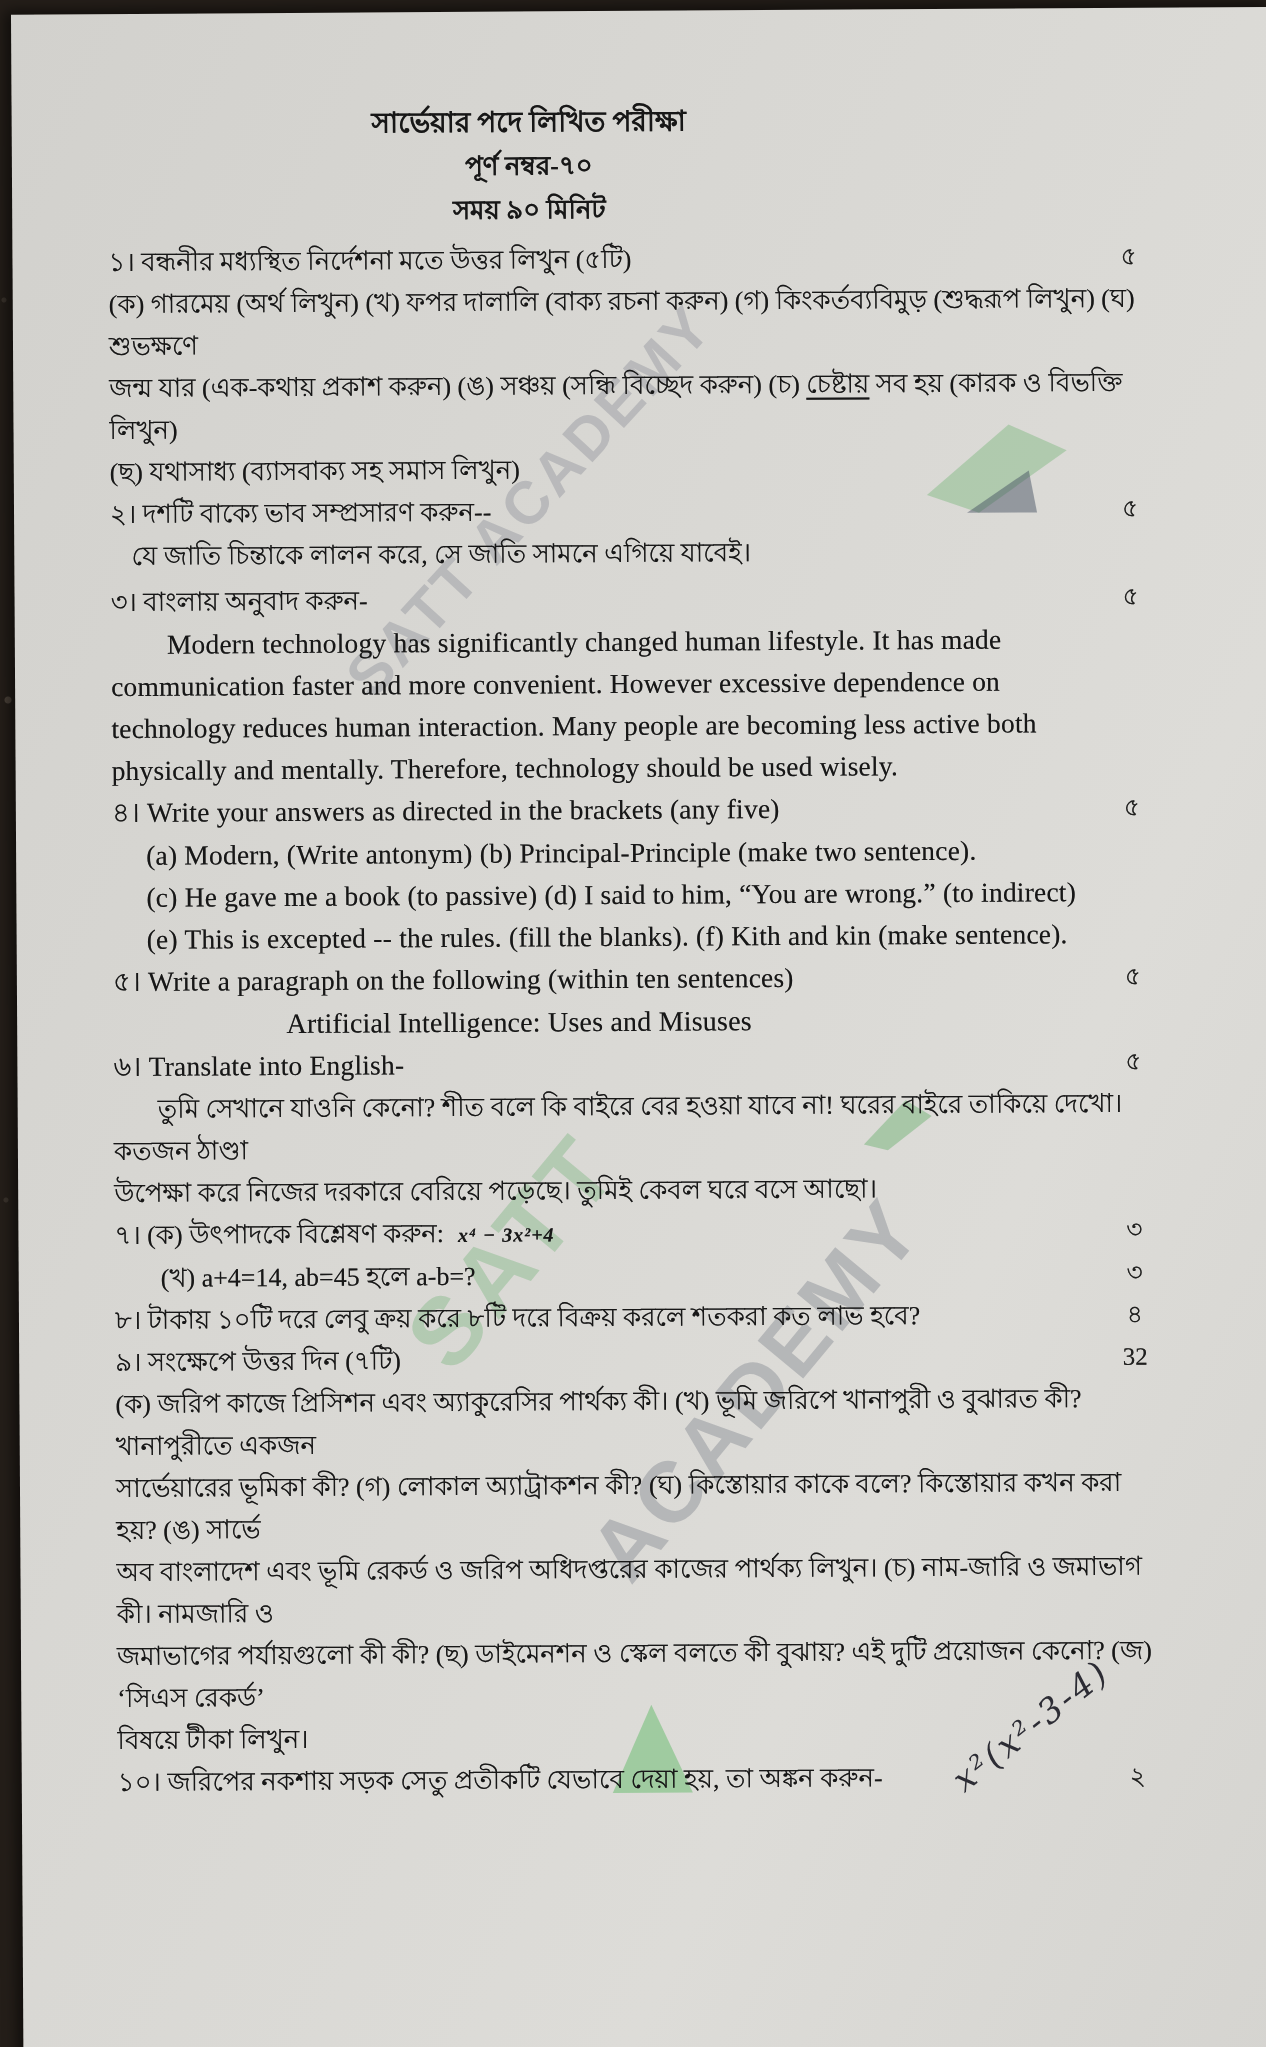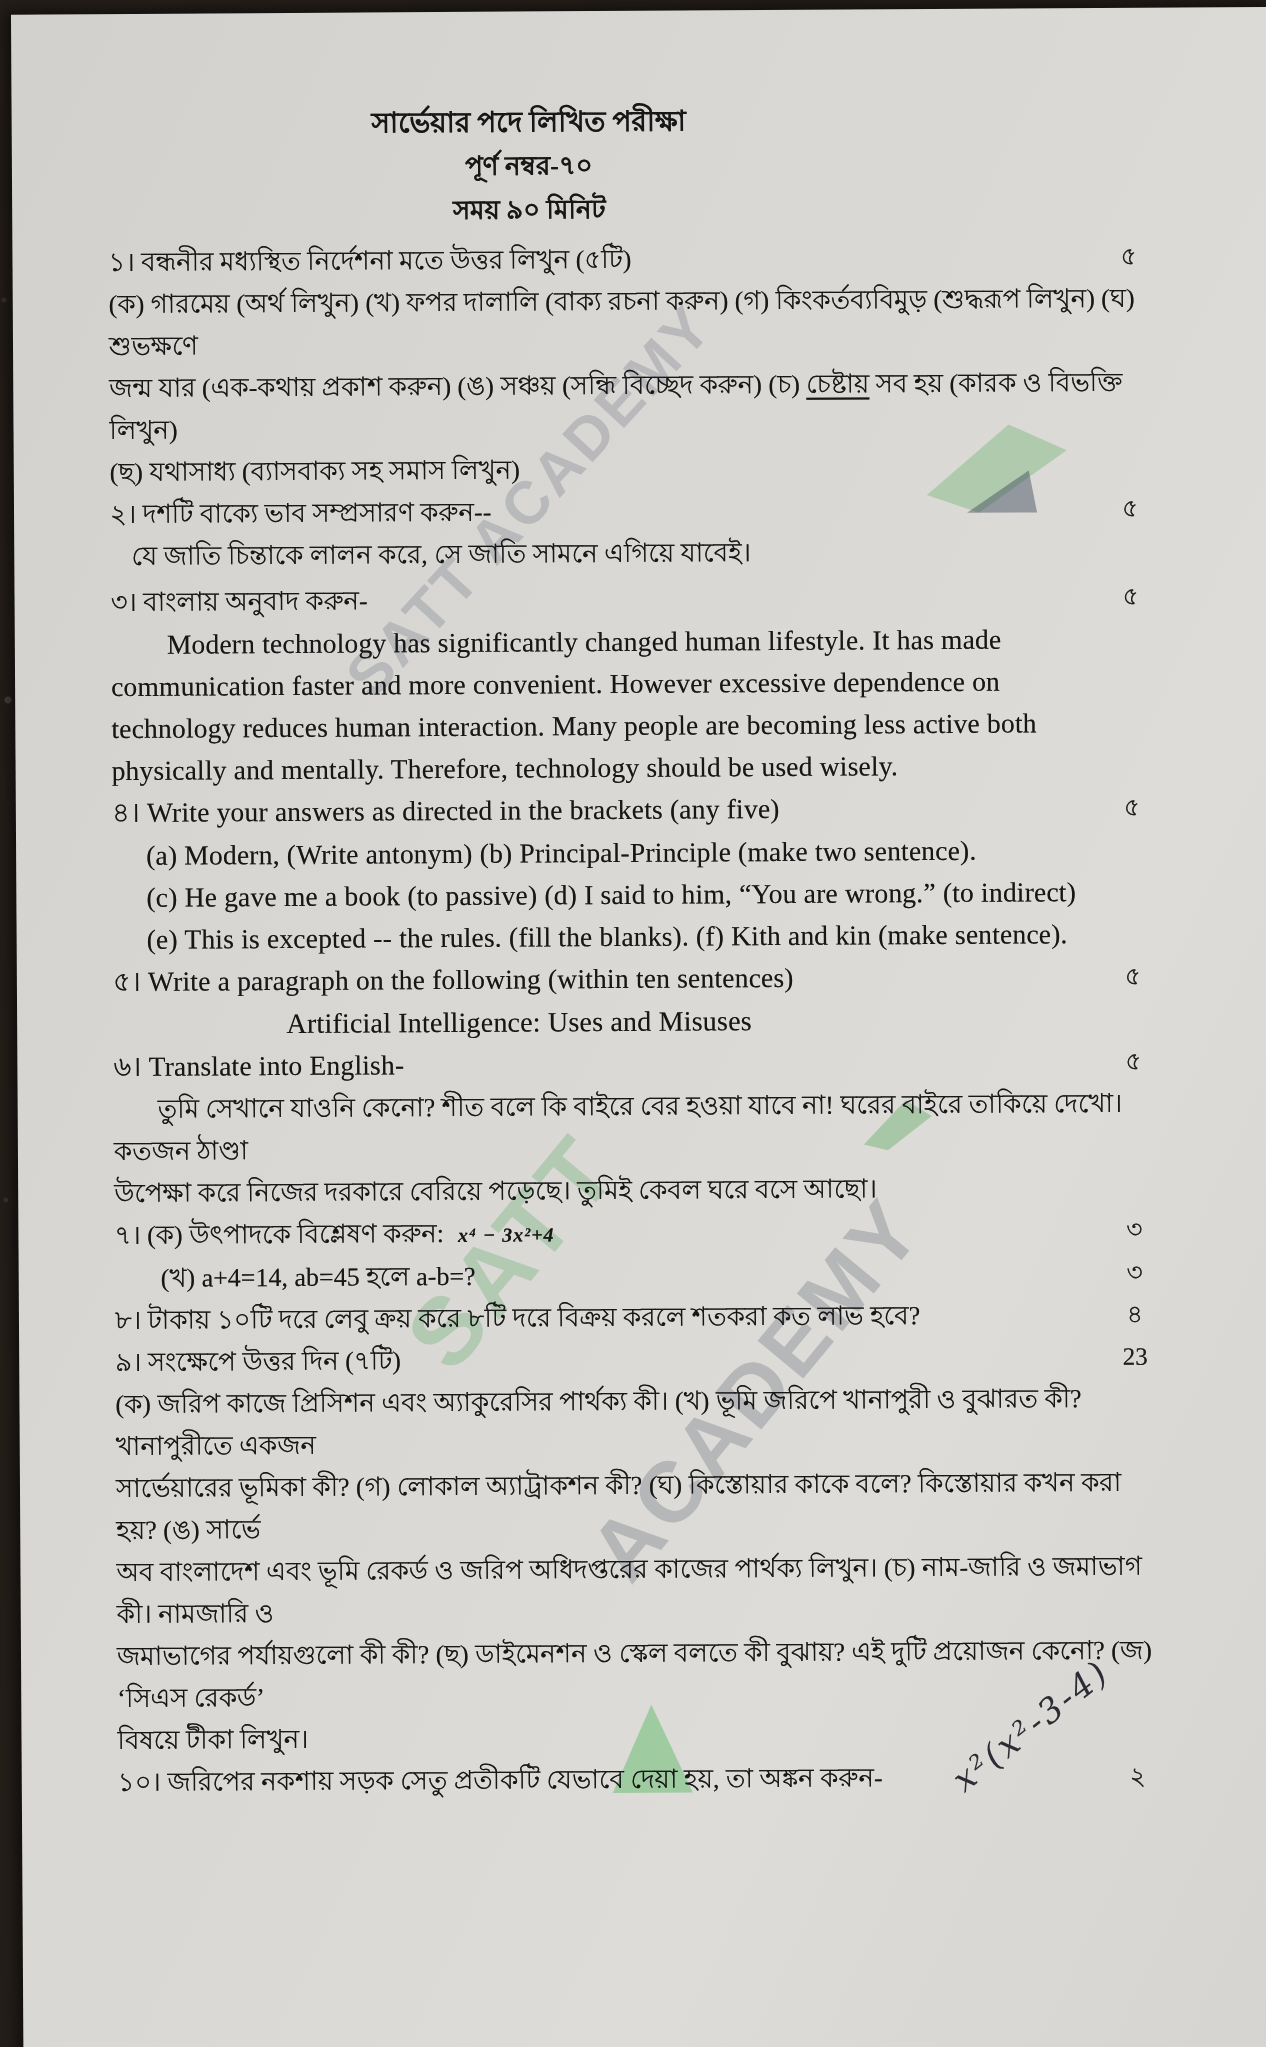--- a/index.html
+++ b/index.html
@@ -138,21 +138,21 @@
         <span class="marks">৩</span>
       </div>
 
       <div class="row">
         <span class="stem">৮। টাকায় ১০টি দরে লেবু ক্রয় করে ৮টি দরে বিক্রয় করলে শতকরা কত লাভ হবে?</span>
         <span class="marks">৪</span>
       </div>
 
       <div class="row">
         <span class="stem">৯। সংক্ষেপে উত্তর দিন (৭টি)</span>
-        <span class="marks">23</span>
+        <span class="marks">32</span>
       </div>
       <div class="line">(ক) জরিপ কাজে প্রিসিশন এবং অ্যাকুরেসির পার্থক্য কী। (খ) ভূমি জরিপে খানাপুরী ও বুঝারত কী? খানাপুরীতে একজন</div>
       <div class="line">সার্ভেয়ারের ভূমিকা কী? (গ) লোকাল অ্যাট্রাকশন কী? (ঘ) কিস্তোয়ার কাকে বলে? কিস্তোয়ার কখন করা হয়? (ঙ) সার্ভে</div>
       <div class="line">অব বাংলাদেশ এবং ভূমি রেকর্ড ও জরিপ অধিদপ্তরের কাজের পার্থক্য লিখুন। (চ) নাম-জারি ও জমাভাগ কী। নামজারি ও</div>
       <div class="line">জমাভাগের পর্যায়গুলো কী কী? (ছ) ডাইমেনশন ও স্কেল বলতে কী বুঝায়? এই দুটি প্রয়োজন কেনো? (জ) ‘সিএস রেকর্ড’</div>
       <div class="line">বিষয়ে টীকা লিখুন।</div>
 
       <div class="row">
         <span class="stem">১০। জরিপের নকশায় সড়ক সেতু প্রতীকটি যেভাবে দেয়া হয়, তা অঙ্কন করুন-</span>
         <span class="marks">২</span>

